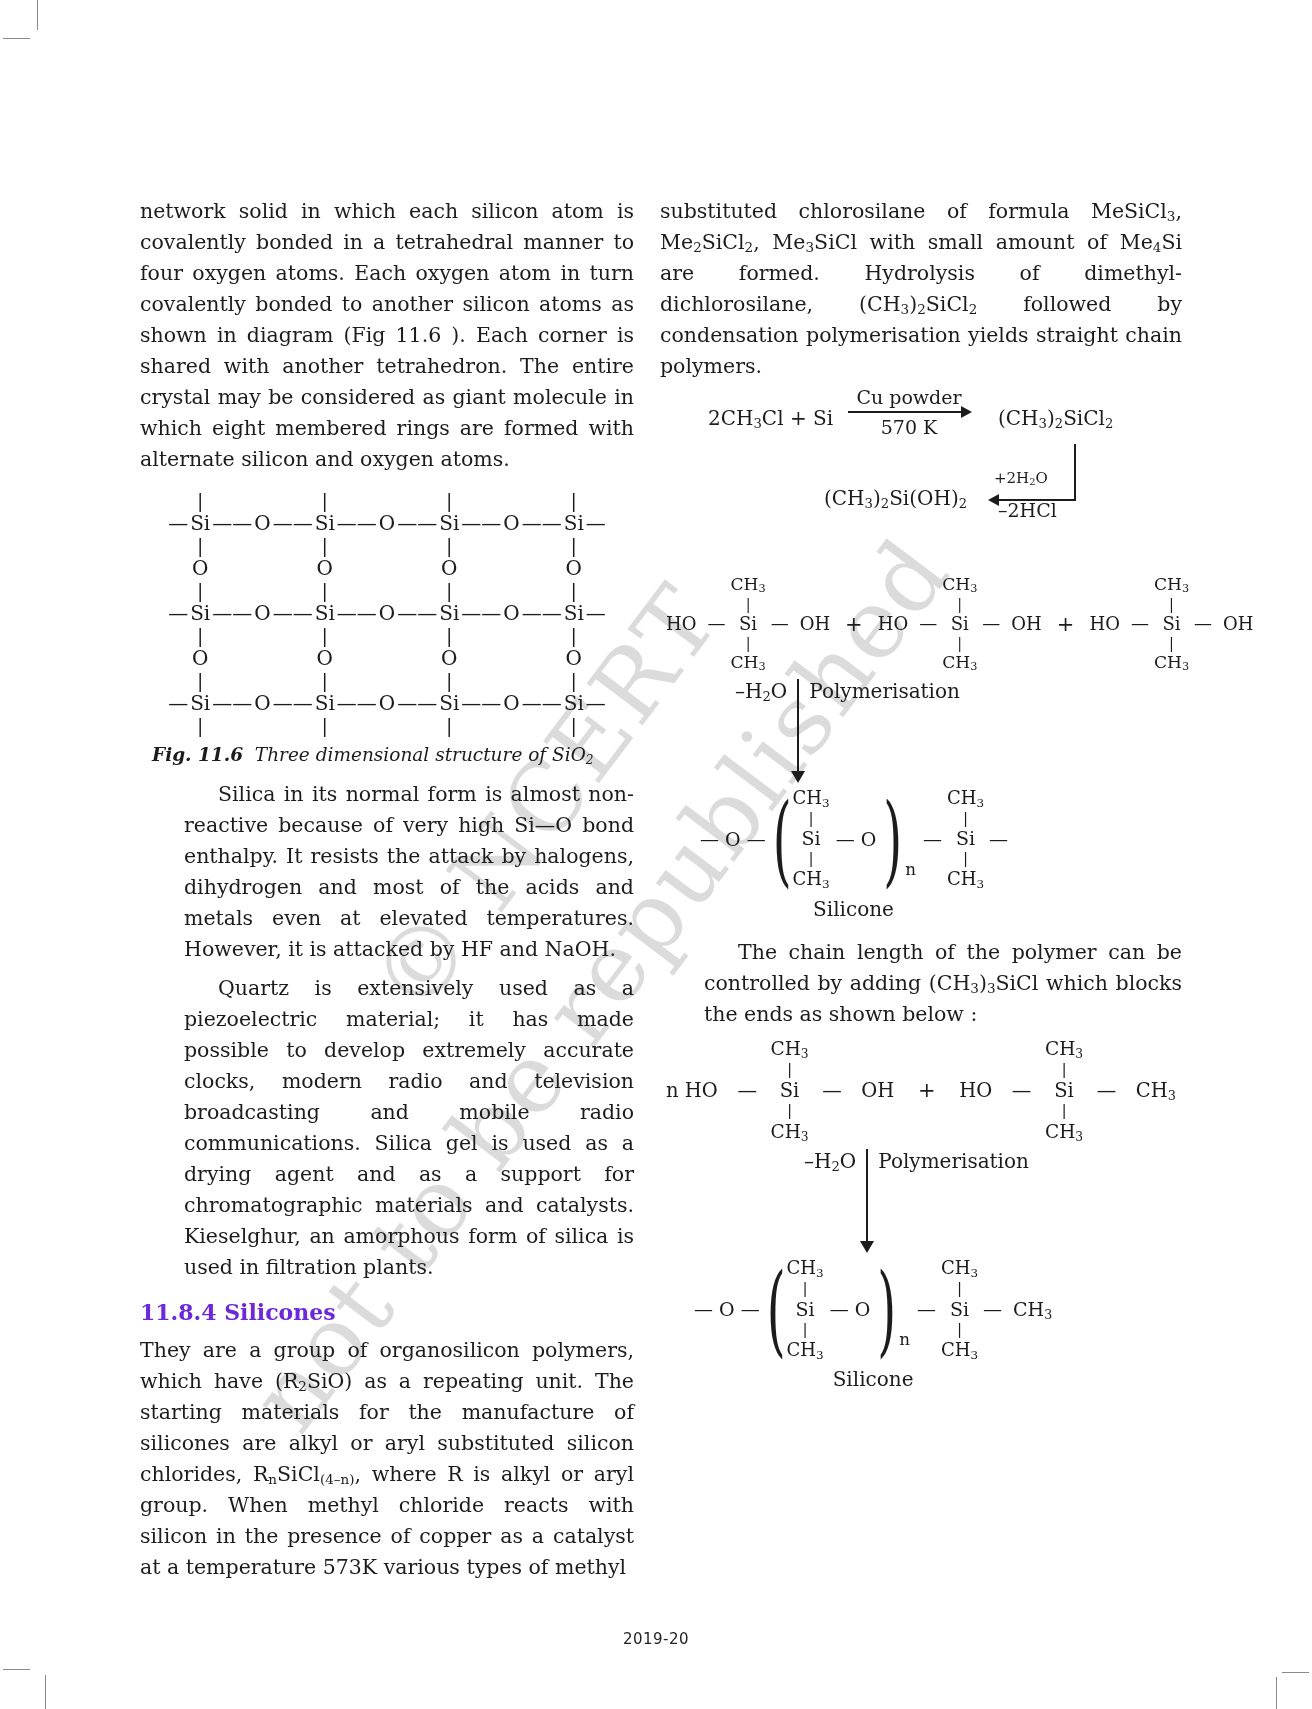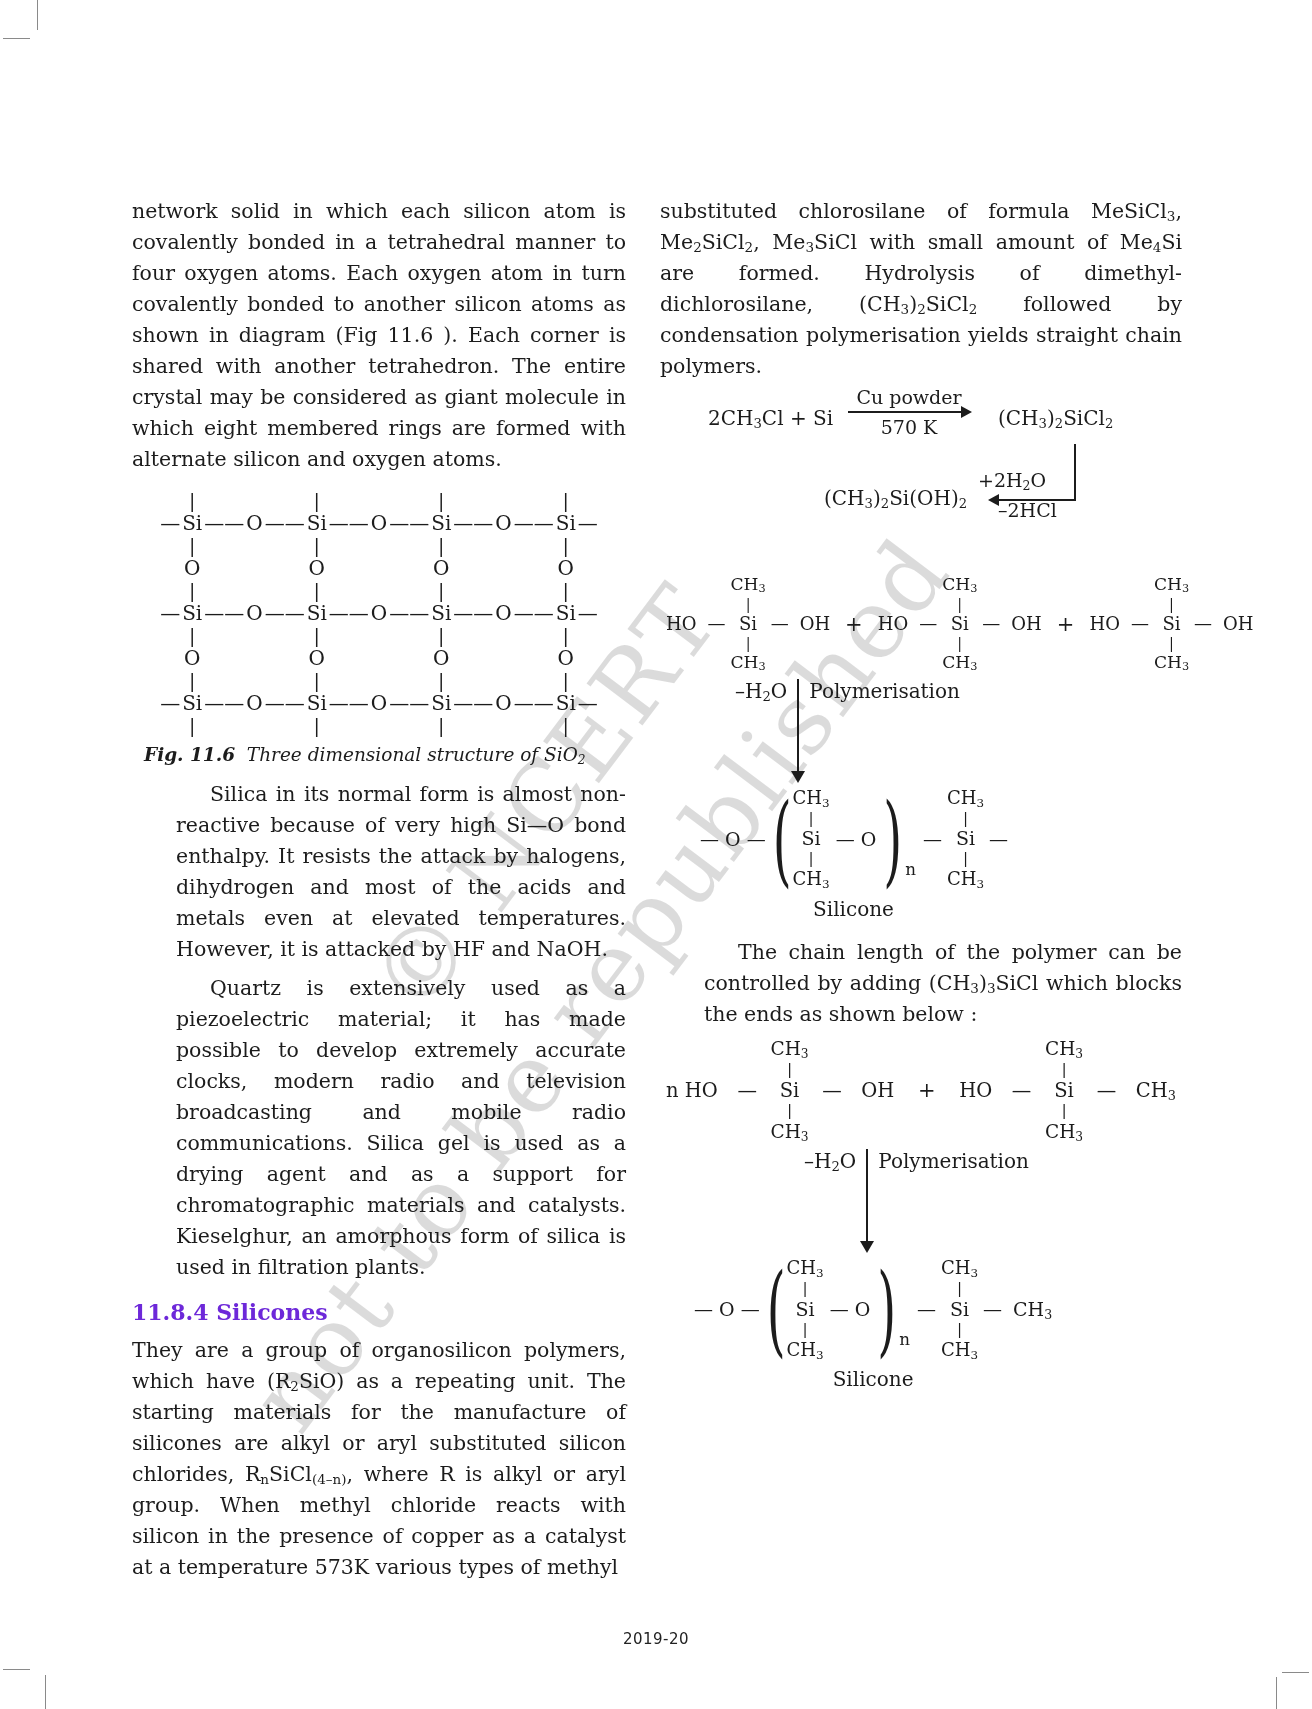--- a/index.html
+++ b/index.html
@@ -22,21 +22,21 @@
     position:absolute;left:148px;width:1032px;top:150px;z-index:1;
     display:flex;justify-content:space-between;font-size:17px;letter-spacing:0.6px;color:#222;
   }
   .hdr .ttl i{font-size:18px;}
   .footer{
     position:absolute;left:0;width:100%;top:1630px;text-align:center;z-index:1;
     font-family:"DejaVu Sans","Liberation Sans",sans-serif;font-size:15px;color:#222;letter-spacing:0.5px;
   }
   
   .col{position:absolute;top:196px;z-index:1;}
-  #col-left{left:132px;width:494px;}
+  #col-left{left:140px;width:494px;}
   #col-right{left:660px;width:522px;}
   p.body{
     margin:0 0 2px 0;font-size:20.5px;line-height:31px;text-align:justify;
   }
   p.body.indent{text-indent:34px;margin-left:44px;}
   sub{font-size:0.66em;vertical-align:-0.22em;line-height:0;}
   
   .lattice{
     display:grid;grid-template-columns:repeat(15,auto);justify-items:center;align-items:center;
     width:fit-content;margin:16px auto 8px auto;font-size:20px;line-height:1.25;
@@ -288,21 +288,21 @@
     <div class="rxn">
       <span class="abs" style="left:48px;top:20px">2CH<sub>3</sub>Cl + Si</span>
       <span class="abs rx-cond" style="left:188px;top:0">
         <span>Cu powder</span>
         <span class="harrow rt" style="width:122px"></span>
         <span>570 K</span>
       </span>
       <span class="abs" style="left:338px;top:20px">(CH<sub>3</sub>)<sub>2</sub>SiCl<sub>2</sub></span>
       <span class="vline" style="left:414px;top:58px;height:57px"></span>
       <span class="abs harrow lt" style="left:330px;top:113px;width:86px"></span>
-      <span class="abs" style="left:318px;top:83px;font-size:19px">+2H<sub>2</sub>O</span>
+      <span class="abs" style="left:334px;top:83px;font-size:15px">+2H<sub>2</sub>O</span>
       <span class="abs" style="left:338px;top:113px;font-size:19px">–2HCl</span>
       <span class="abs" style="left:164px;top:100px">(CH<sub>3</sub>)<sub>2</sub>Si(OH)<sub>2</sub></span>
     </div>
 
     <div class="chainrow spread" style="font-size:18px">
         <span class="ctxt">HO</span>
         <span class="bond">—</span>
         <span class="stack">
           <span class="s-sub">CH<sub>3</sub></span>
           <span class="s-vb">|</span>

